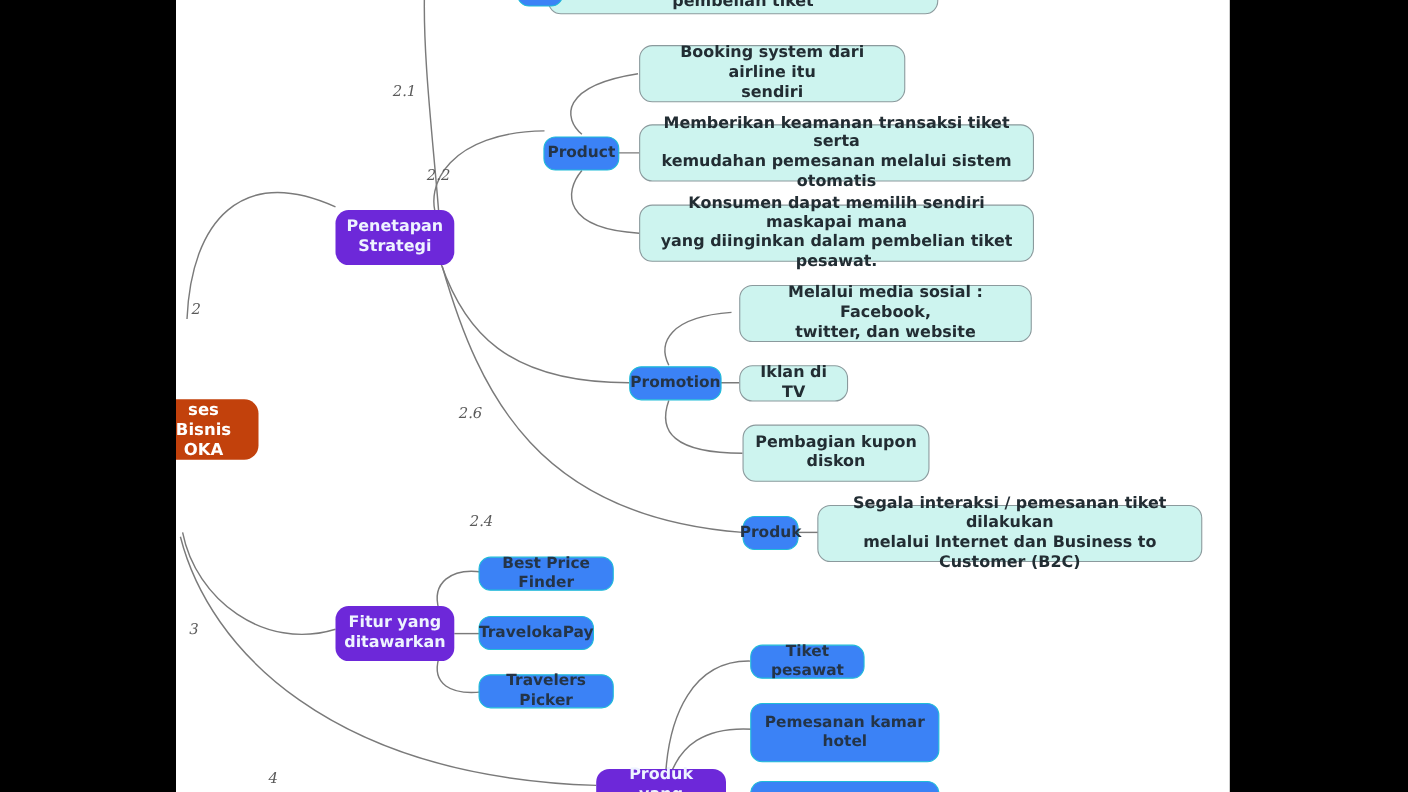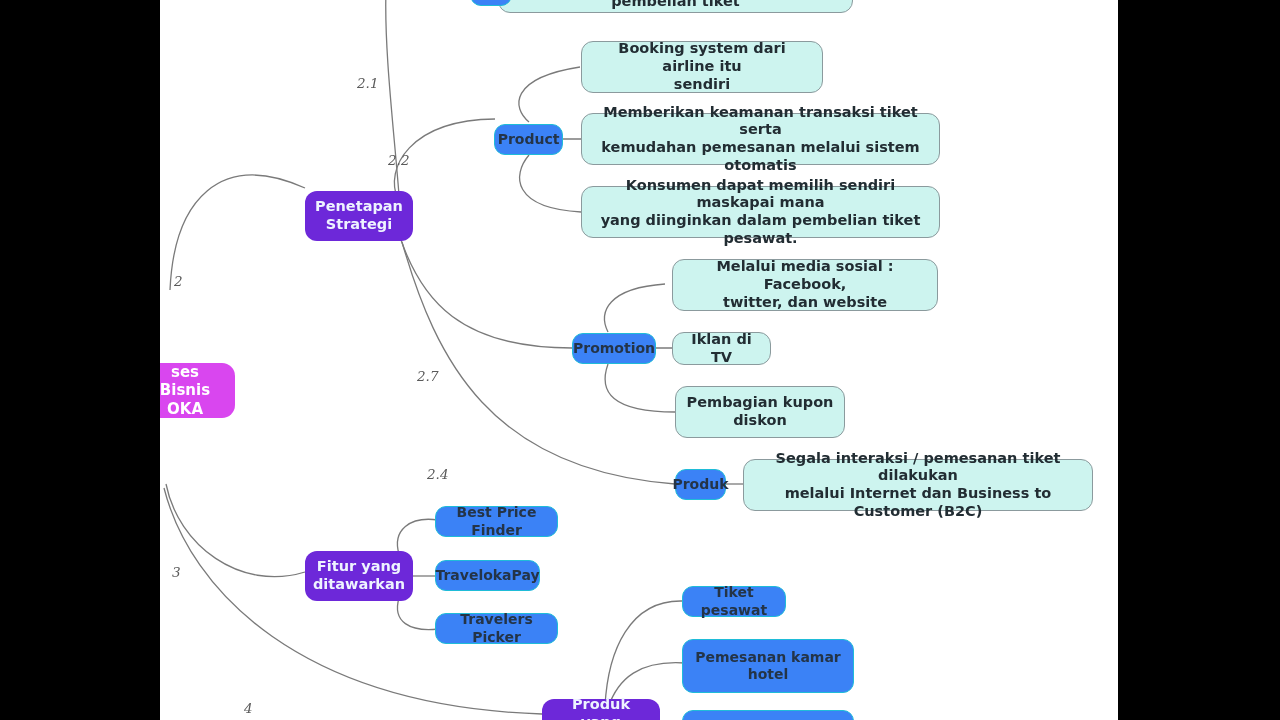--- a/index.html
+++ b/index.html
@@ -46,21 +46,21 @@
     align-items: center;
     justify-content: center;
     text-align: center;
     line-height: 1.22;
     white-space: pre-line;
     border-radius: 11px;
   }
 
   
   .n-root {
-    background: #d946ef;
+    background: #c2410c;
     color: #ffffff;
     font-weight: bold;
     font-size: 15px;
     border-radius: 13px;
     padding: 4px 10px;
   }
 
   
   .n-l1 {
     background: #6d28d9;
@@ -176,21 +176,21 @@
 kemudahan pemesanan melalui sistem otomatis</span>
     </div>
     <div class="node n-leaf" style="left:421px; top:186px; width:359px; height:52px;">
       <span>Konsumen dapat memilih sendiri maskapai mana
 yang diinginkan dalam pembelian tiket pesawat.</span>
     </div>
 
     <div class="node n-l2" style="left:412px; top:333px; width:84px; height:31px;">
       <span>Promotion</span>
     </div>
-    <div class="edge-label" style="left:257px; top:328px;">2.7</div>
+    <div class="edge-label" style="left:257px; top:328px;">2.6</div>
 
     <div class="node n-leaf" style="left:512px; top:259px; width:266px; height:52px;">
       <span>Melalui media sosial : Facebook,
 twitter, dan website</span>
     </div>
     <div class="node n-leaf" style="left:512px; top:332px; width:99px; height:33px;">
       <span>Iklan di TV</span>
     </div>
     <div class="node n-leaf" style="left:515px; top:386px; width:170px; height:52px;">
       <span>Pembagian kupon

